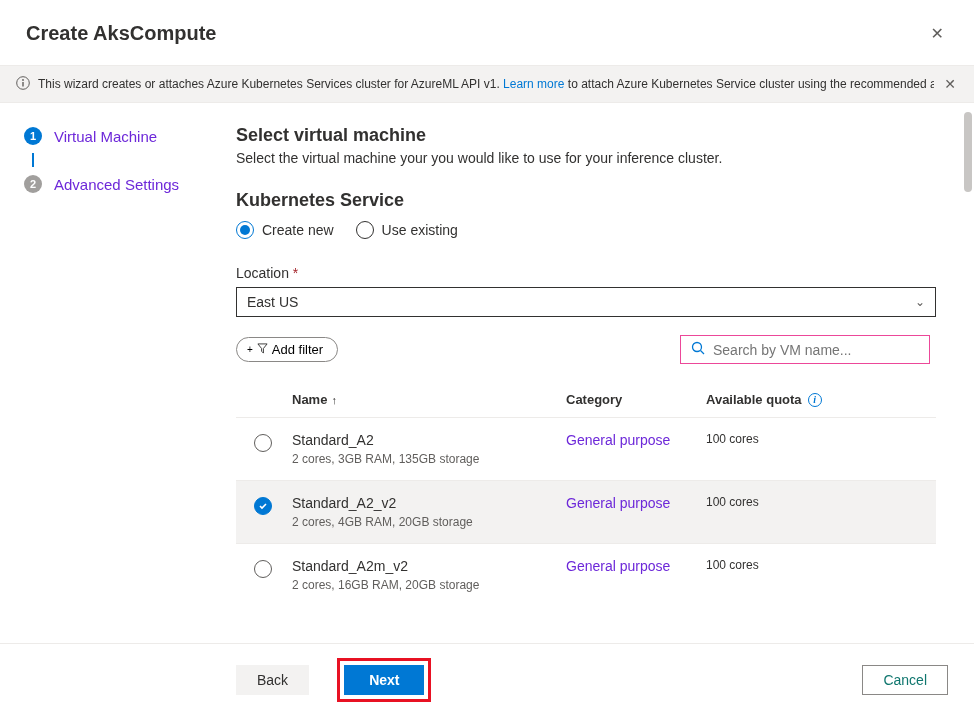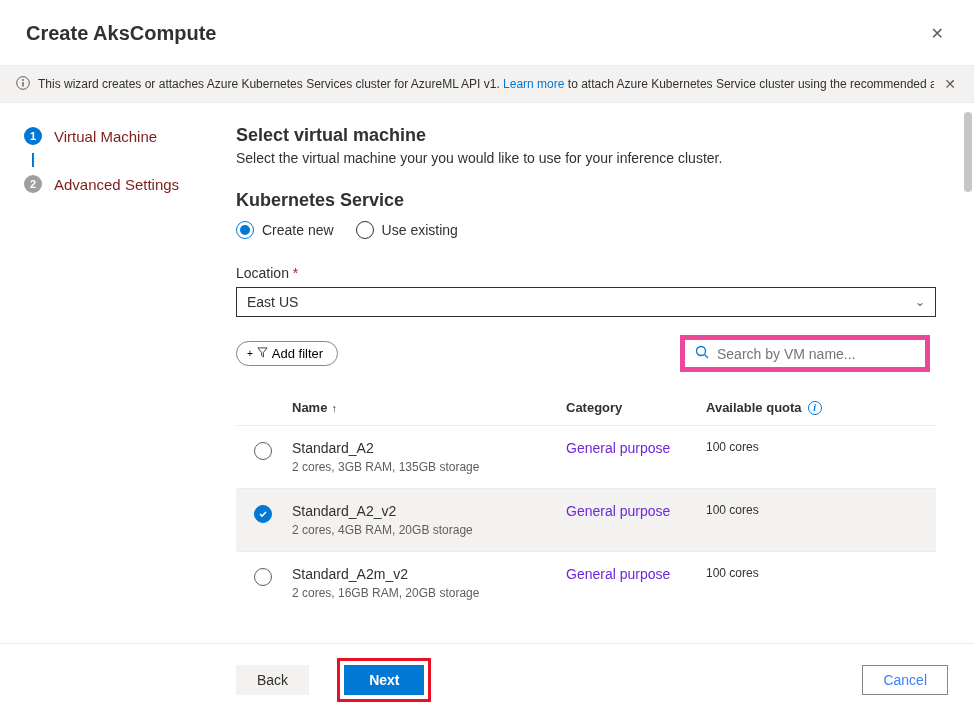--- a/index.html
+++ b/index.html
@@ -11,38 +11,38 @@
     .info-bar .info-icon { flex-shrink: 0; }
     .info-bar .msg { flex: 1; white-space: nowrap; overflow: hidden; }
     .info-bar a { color: #0078d4; text-decoration: none; }
     .info-bar .dismiss { background: none; border: none; cursor: pointer; color: #605e5c; font-size: 14px; padding: 2px; }
     .body { display: flex; height: calc(716px - 60px - 33px); }
     .sidebar { width: 210px; padding: 24px 16px 24px 24px; }
     .step { display: flex; align-items: center; gap: 12px; margin-bottom: 8px; }
     .step-num { width: 18px; height: 18px; border-radius: 50%; display: flex; align-items: center; justify-content: center; font-size: 11px; font-weight: 600; color: #fff; flex-shrink: 0; }
     .step-num.active { background: #0078d4; }
     .step-num.inactive { background: #a19f9d; }
-    .step-label { font-size: 15px; color: #7f1d1d; }
+    .step-label { font-size: 15px; color: #6d28d9; }
     .step-connector { width: 2px; height: 14px; background: #0078d4; margin-left: 8px; margin-bottom: 8px; }
     .main { flex: 1; padding: 22px 26px 0 26px; overflow-y: auto; position: relative; }
     .main h2 { font-size: 18px; font-weight: 600; margin-bottom: 4px; }
     .subtitle { font-size: 14px; color: #323130; margin-bottom: 24px; }
     .section-label { font-size: 18px; font-weight: 600; margin-bottom: 10px; }
     .radio-row { display: flex; gap: 22px; margin-bottom: 26px; }
     .radio-opt { display: flex; align-items: center; gap: 8px; cursor: pointer; }
     .radio-circle { width: 18px; height: 18px; border-radius: 50%; border: 1px solid #323130; display: flex; align-items: center; justify-content: center; }
     .radio-circle.checked { border-color: #0078d4; }
     .radio-circle.checked::after { content: ""; width: 10px; height: 10px; border-radius: 50%; background: #0078d4; }
     .field-label { font-size: 14px; margin-bottom: 6px; }
     .required { color: #a4262c; }
     .select-box { width: 100%; max-width: 700px; border: 1px solid #323130; padding: 6px 10px; display: flex; justify-content: space-between; align-items: center; cursor: pointer; margin-bottom: 18px; background: #fff; }
     .chevron { font-size: 12px; color: #605e5c; }
     .filter-row { display: flex; justify-content: space-between; align-items: center; margin-bottom: 22px; max-width: 694px; gap: 12px; }
     .add-filter { border: 1px solid #8a8886; border-radius: 14px; padding: 4px 14px 4px 10px; background: #fff; cursor: pointer; font-size: 13px; display: flex; align-items: center; gap: 4px; }
-    .search-box { border: 5px solid #ec4899; padding: 5px 10px; display: flex; align-items: center; gap: 8px; width: 250px; background: #fff; }
+    .search-box { border: 1px solid #ec4899; padding: 5px 10px; display: flex; align-items: center; gap: 8px; width: 250px; background: #fff; }
     .search-box input { border: none; outline: none; flex: 1; font-size: 14px; }
     .status-line { font-size: 14px; margin-bottom: 18px; }
     .table { max-width: 700px; }
     .thead { display: flex; padding: 6px 0 10px 0; font-size: 13px; font-weight: 600; color: #323130; }
     .col-radio { width: 56px; }
     .col-name { width: 274px; }
     .col-cat { width: 140px; }
     .col-quota { flex: 1; display: flex; align-items: center; gap: 6px; }
     .sort-arrow { font-size: 11px; margin-left: 4px; }
     .trow { display: flex; align-items: flex-start; padding: 14px 0; border-top: 1px solid #edebe9; }
@@ -58,21 +58,21 @@
     .row-cat { width: 140px; }
     .row-cat a { color: #6d28d9; text-decoration: none; font-size: 14px; }
     .row-quota { flex: 1; font-size: 12px; }
     .info-icon-sm { width: 14px; height: 14px; border: 1px solid #0078d4; border-radius: 50%; display: inline-flex; align-items: center; justify-content: center; font-size: 10px; color: #0078d4; font-style: italic; font-family: serif; }
     .footer { position: absolute; bottom: 0; left: 0; right: 0; border-top: 1px solid #edebe9; padding: 14px 26px; display: flex; justify-content: space-between; align-items: center; background: #fff; width: 974px; }
     .footer-left { display: flex; gap: 12px; align-items: center; }
     .btn { padding: 6px 20px; font-size: 14px; border: 1px solid transparent; cursor: pointer; }
     .btn-back { background: #f3f2f1; color: #323130; margin-left: 210px; }
     .btn-next-wrap { border: 3px solid #e81123; padding: 4px; margin-left: 16px; }
     .btn-next { background: #0078d4; color: #fff; font-weight: 600; padding: 6px 24px; }
-    .btn-cancel { background: #fff; border: 1px solid #8a8886; color: #3b82f6; }
+    .btn-cancel { background: #fff; border: 1px solid #8a8886; color: #0f766e; }
     .scrollbar-hint { position: absolute; right: 2px; top: 112px; width: 8px; height: 80px; background: #c8c6c4; border-radius: 4px; }
   </style>
 </head>
 <body>
 
 <div class="header">
   <h1>Create AksCompute</h1>
   <button class="close-btn">
     <span>✕</span>
   </button>

